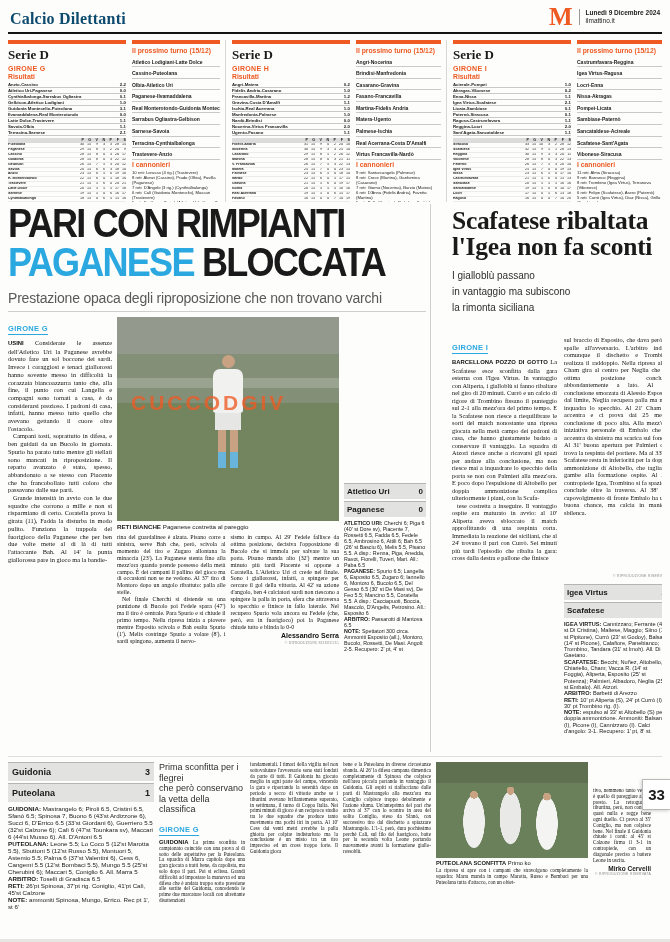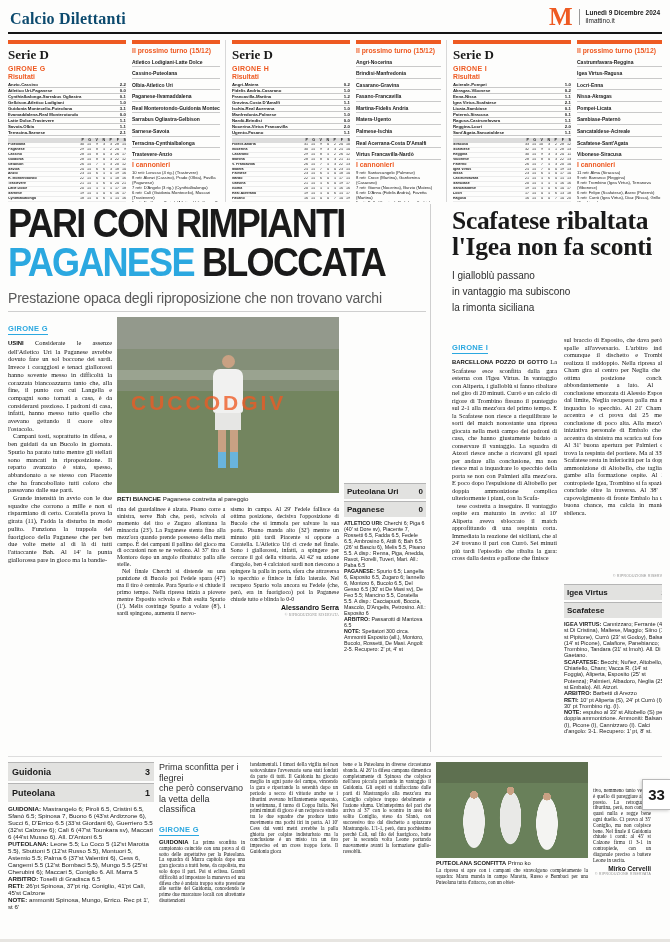--- a/index.html
+++ b/index.html
@@ -44,21 +44,21 @@
   .featrule{border-top:1px solid #cfcfcf;margin-bottom:5px}
   .featrow{display:flex;gap:5px;height:418px;overflow:hidden}
   .fcol1{width:104px;flex:none}
   .kicker{color:#2ba8e0;font-weight:700;font-size:7.5px;border-bottom:1.5px solid #2ba8e0;
           display:inline-block;padding-bottom:1px;margin-bottom:4px;letter-spacing:.3px}
   .body{font-family:"Liberation Serif",serif;font-size:6.4px;line-height:7.7px;text-align:justify;color:#111}
   .body p{margin:0}
   .body p + p{text-indent:5px}
   .fcol1 .textwrap{height:396px;overflow:hidden}
   .fmid{width:222px;flex:none}
-  .photo{position:relative;height:176px;overflow:hidden;
+  .photo{position:relative;height:204px;overflow:hidden;
          background:linear-gradient(#93998c 0 18%,#848f78 18% 42%,#73855f 42% 100%)}
   .photo .band{position:absolute;left:0;right:0;top:30%;height:10px;background:rgba(255,255,255,.18)}
   .player{position:absolute;left:96px;top:38px}
   .player .head{width:13px;height:13px;border-radius:50%;background:#c9a183;margin:0 auto}
   .player .torso{width:30px;height:44px;background:#f1f1f0;border-radius:7px 7px 3px 3px;margin:1px auto 0}
   .player .shorts{width:26px;height:17px;background:#e6e6e4;margin:0 auto}
   .player .legs{width:20px;height:36px;margin:0 auto;
       background:linear-gradient(90deg,#c9a183 0 38%,transparent 38% 62%,#c9a183 62% 100%)}
   .player .socks{width:20px;height:16px;margin:-14px auto 0;
       background:linear-gradient(90deg,#69b4dd 0 38%,transparent 38% 62%,#69b4dd 62% 100%)}
@@ -817,21 +817,21 @@
               <p>sismo in campo. Al 29' Fedele fallisce da ottima posizione, decisiva l'opposizione di Bucolo che si immola per salvare la sua porta. Pisano manda alto (32') mentre un minuto più tardi Piacente si oppone a Coratella. L'Atletico Uri ci crede nel finale. Sono i giallorossi, infatti, a spingere per cercare il gol della vittoria. Al 42' su azione d'angolo, ben 4 calciatori sardi non riescono a spingere la palla in porta, sfera che attraversa lo specchio e finisce in fallo laterale. Nel recupero Spurio vola ancora su Fedele (che, però, era in fuorigioco) poi la Paganese chiude tutto e blinda lo 0-0</p>
               <div class="sig">Alessandro Serra</div>
               <div class="repro">© RIPRODUZIONE RISERVATA</div>
             </div>
           </div>
         </div>
 
         <div class="ftab">
           <div class="sbox">
             <div class="srow">
-                <span>Puteolana Uri</span>
+                <span>Atletico Uri</span>
                 <span>0</span>
               </div>
             <div class="srow">
                 <span>Paganese</span>
                 <span>0</span>
               </div>
           </div>
           <div class="tabwrap">
             <p class="tl"><b>ATLETICO URI:</b> <span>Cherchi 6; Piga 6 (40' st Dore sv), Piacente 7, Rossetti 6.5, Fadda 6.5, Fedele 6.5, Ambrosino 6, Attili 6; Bah 6.5 (26' st Basciu 6), Melis 5.5, Pisano 5.5. A disp.: Renna, Piga, Anedda, Ravot, Fiorelli, Tuveri, Mari. All.: Paba 6.5</span></p>
               <p class="tl"><b>PAGANESE:</b> <span>Spurio 6.5; Langella 6, Esposito 6.5, Zugaro 6; Iannello 6, Montoro 6, Bucolo 6.5, Del Gesso 6.5 (30' st De Masi sv), De Feo 5.5; Mancino 5.5, Coratella 5.5. A disp.: Cacciapuoti, Boccia, Mascolo, D'Angelis, Petrosino. All.: Esposito 6</span></p>

